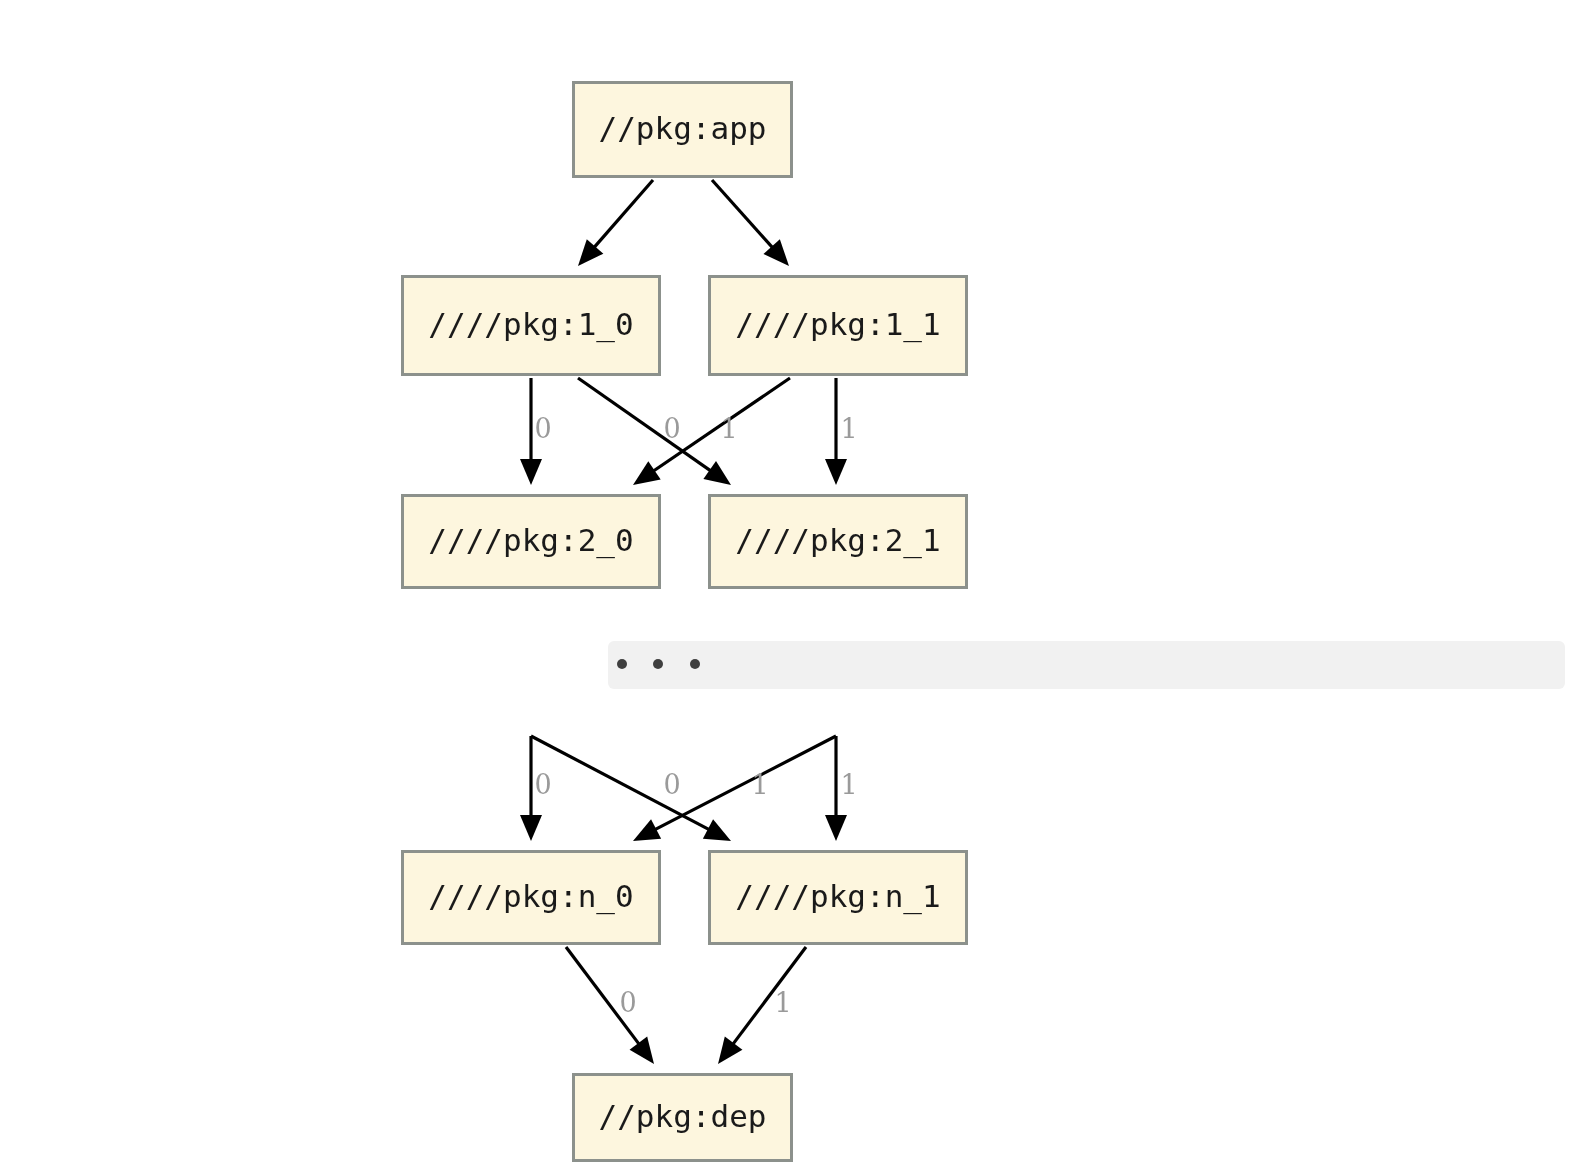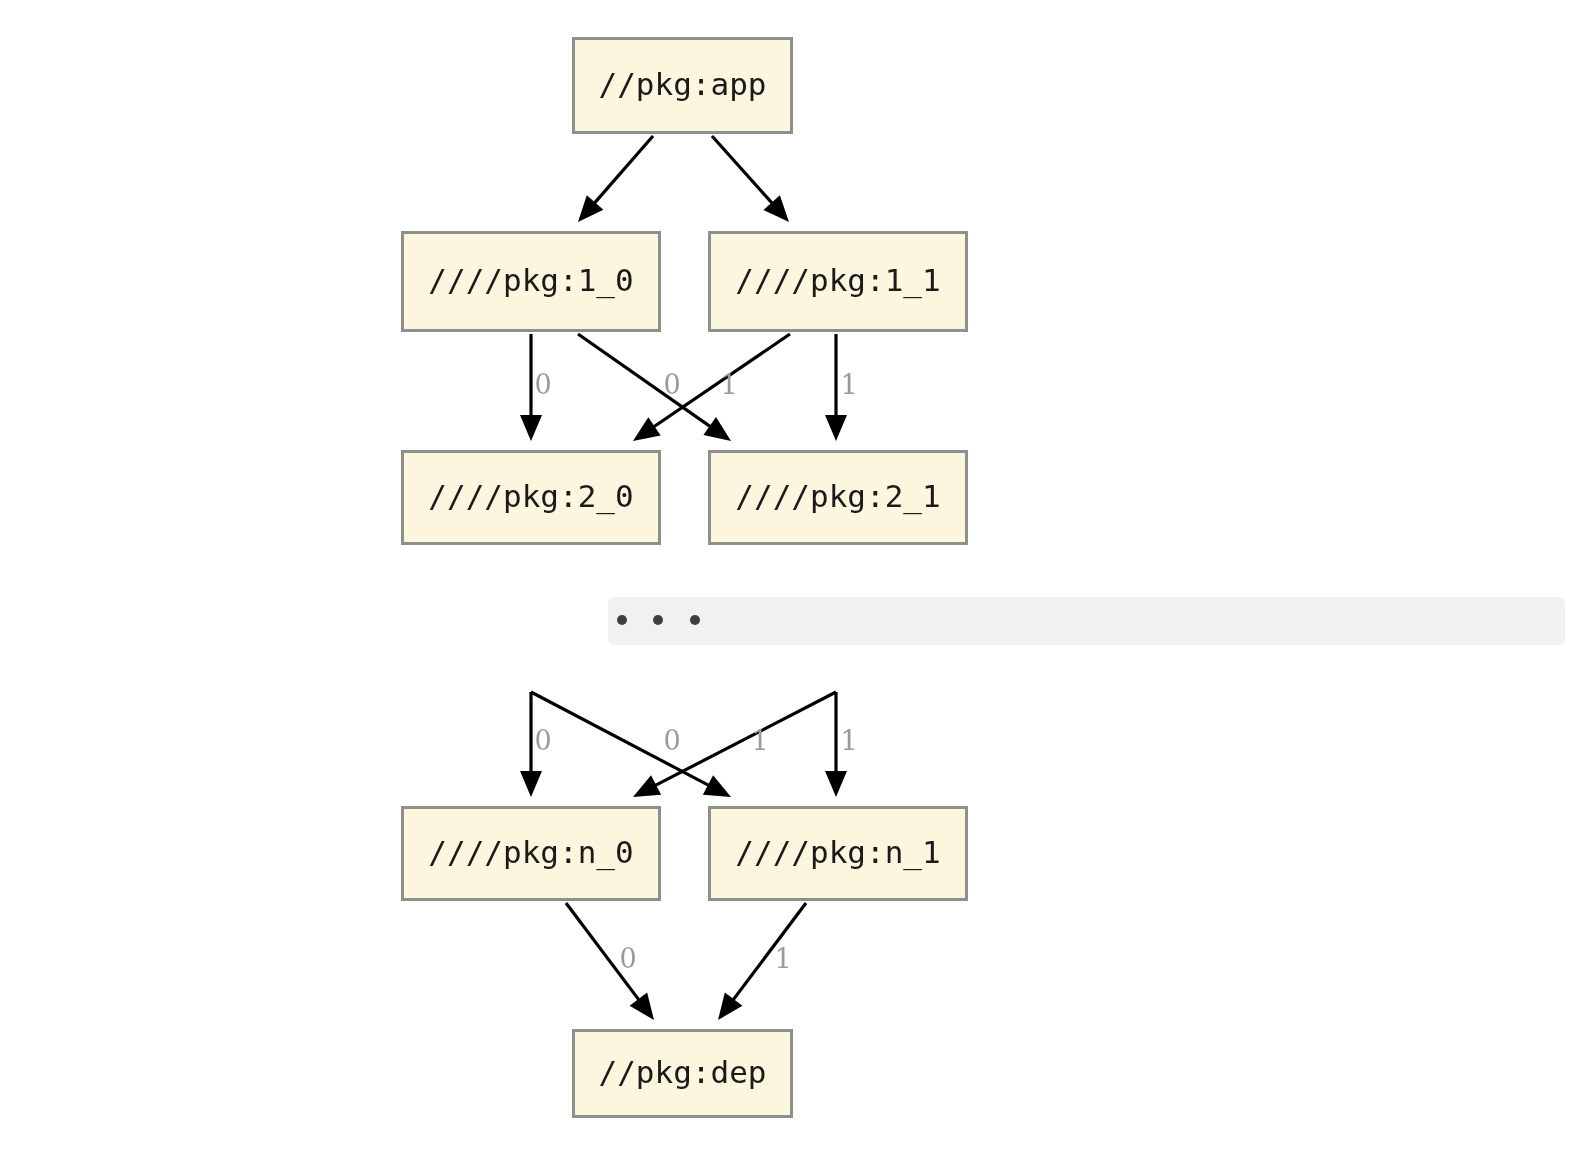--- a/index.html
+++ b/index.html
@@ -10,20 +10,21 @@
   body {
     width: 1592px;
     height: 1162px;
     font-family: "DejaVu Sans", sans-serif;
     overflow: hidden;
   }
   #graph-root {
     position: relative;
     width: 1592px;
     height: 1042px;
+    margin-top: 44px;
   }
   svg#graph-svg {
     position: absolute;
     top: 0;
     left: 0;
     width: 1592px;
     height: 1162px;
     display: block;
   }
   .node-box {

